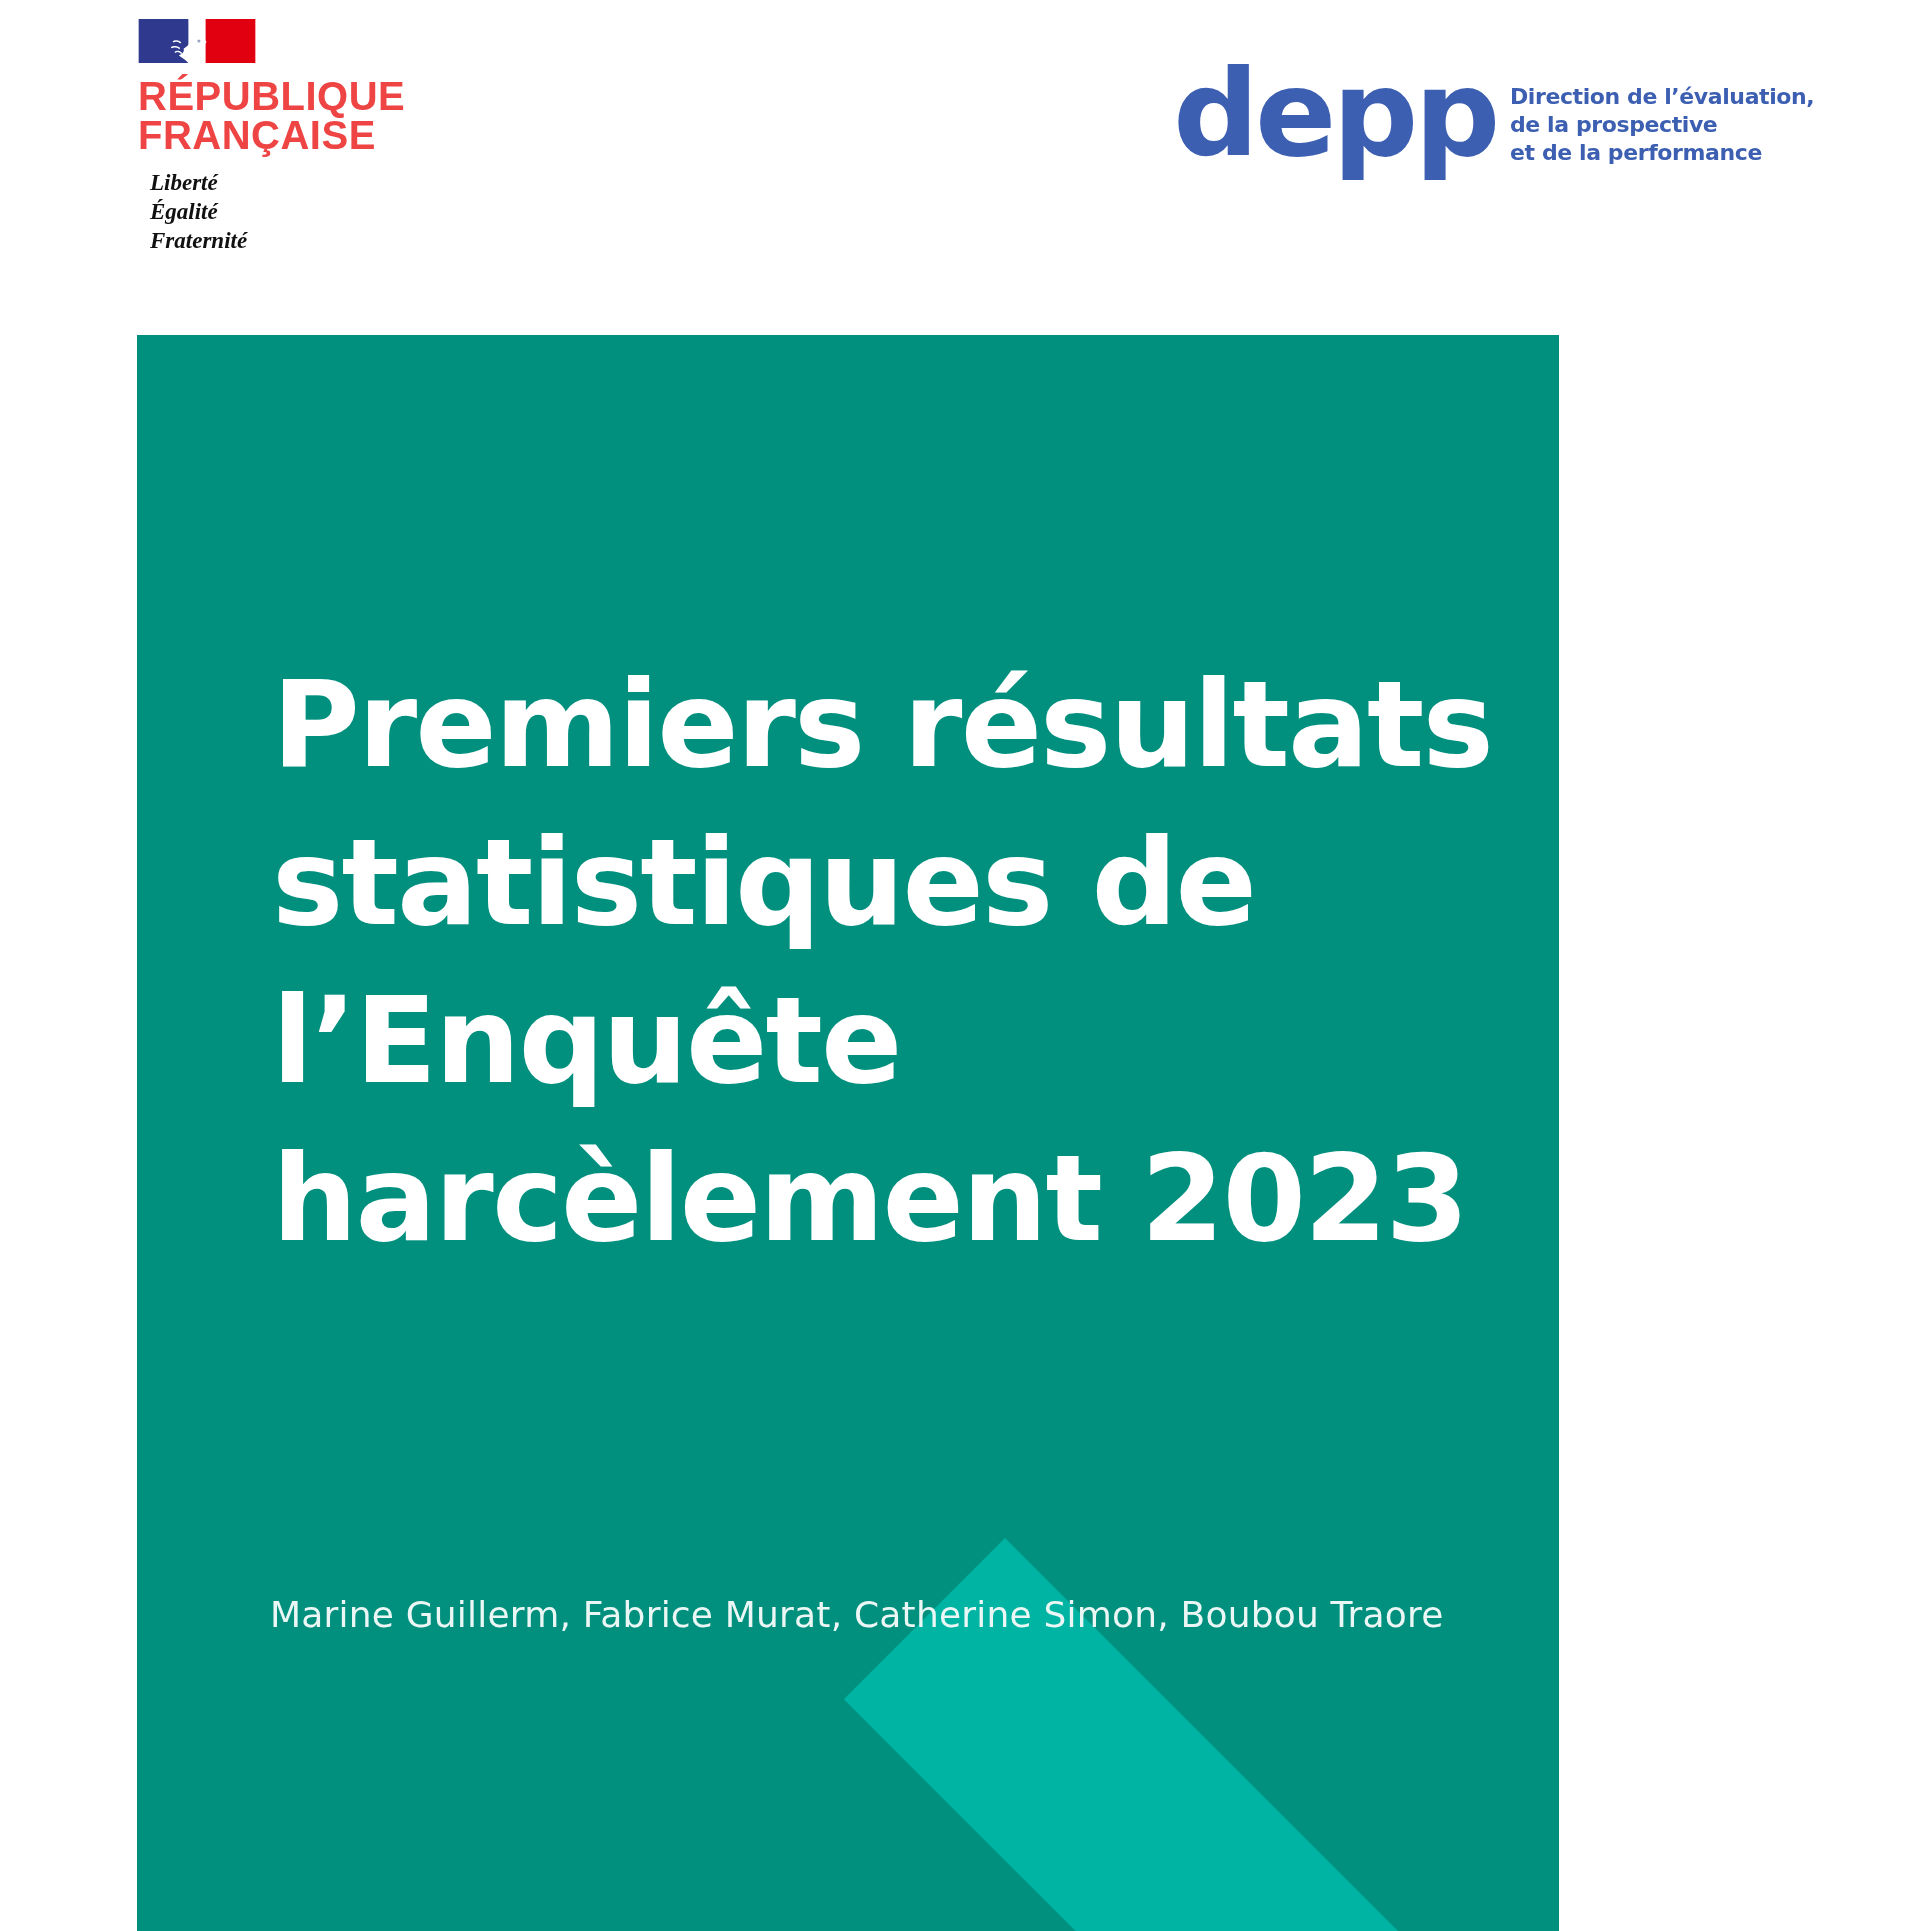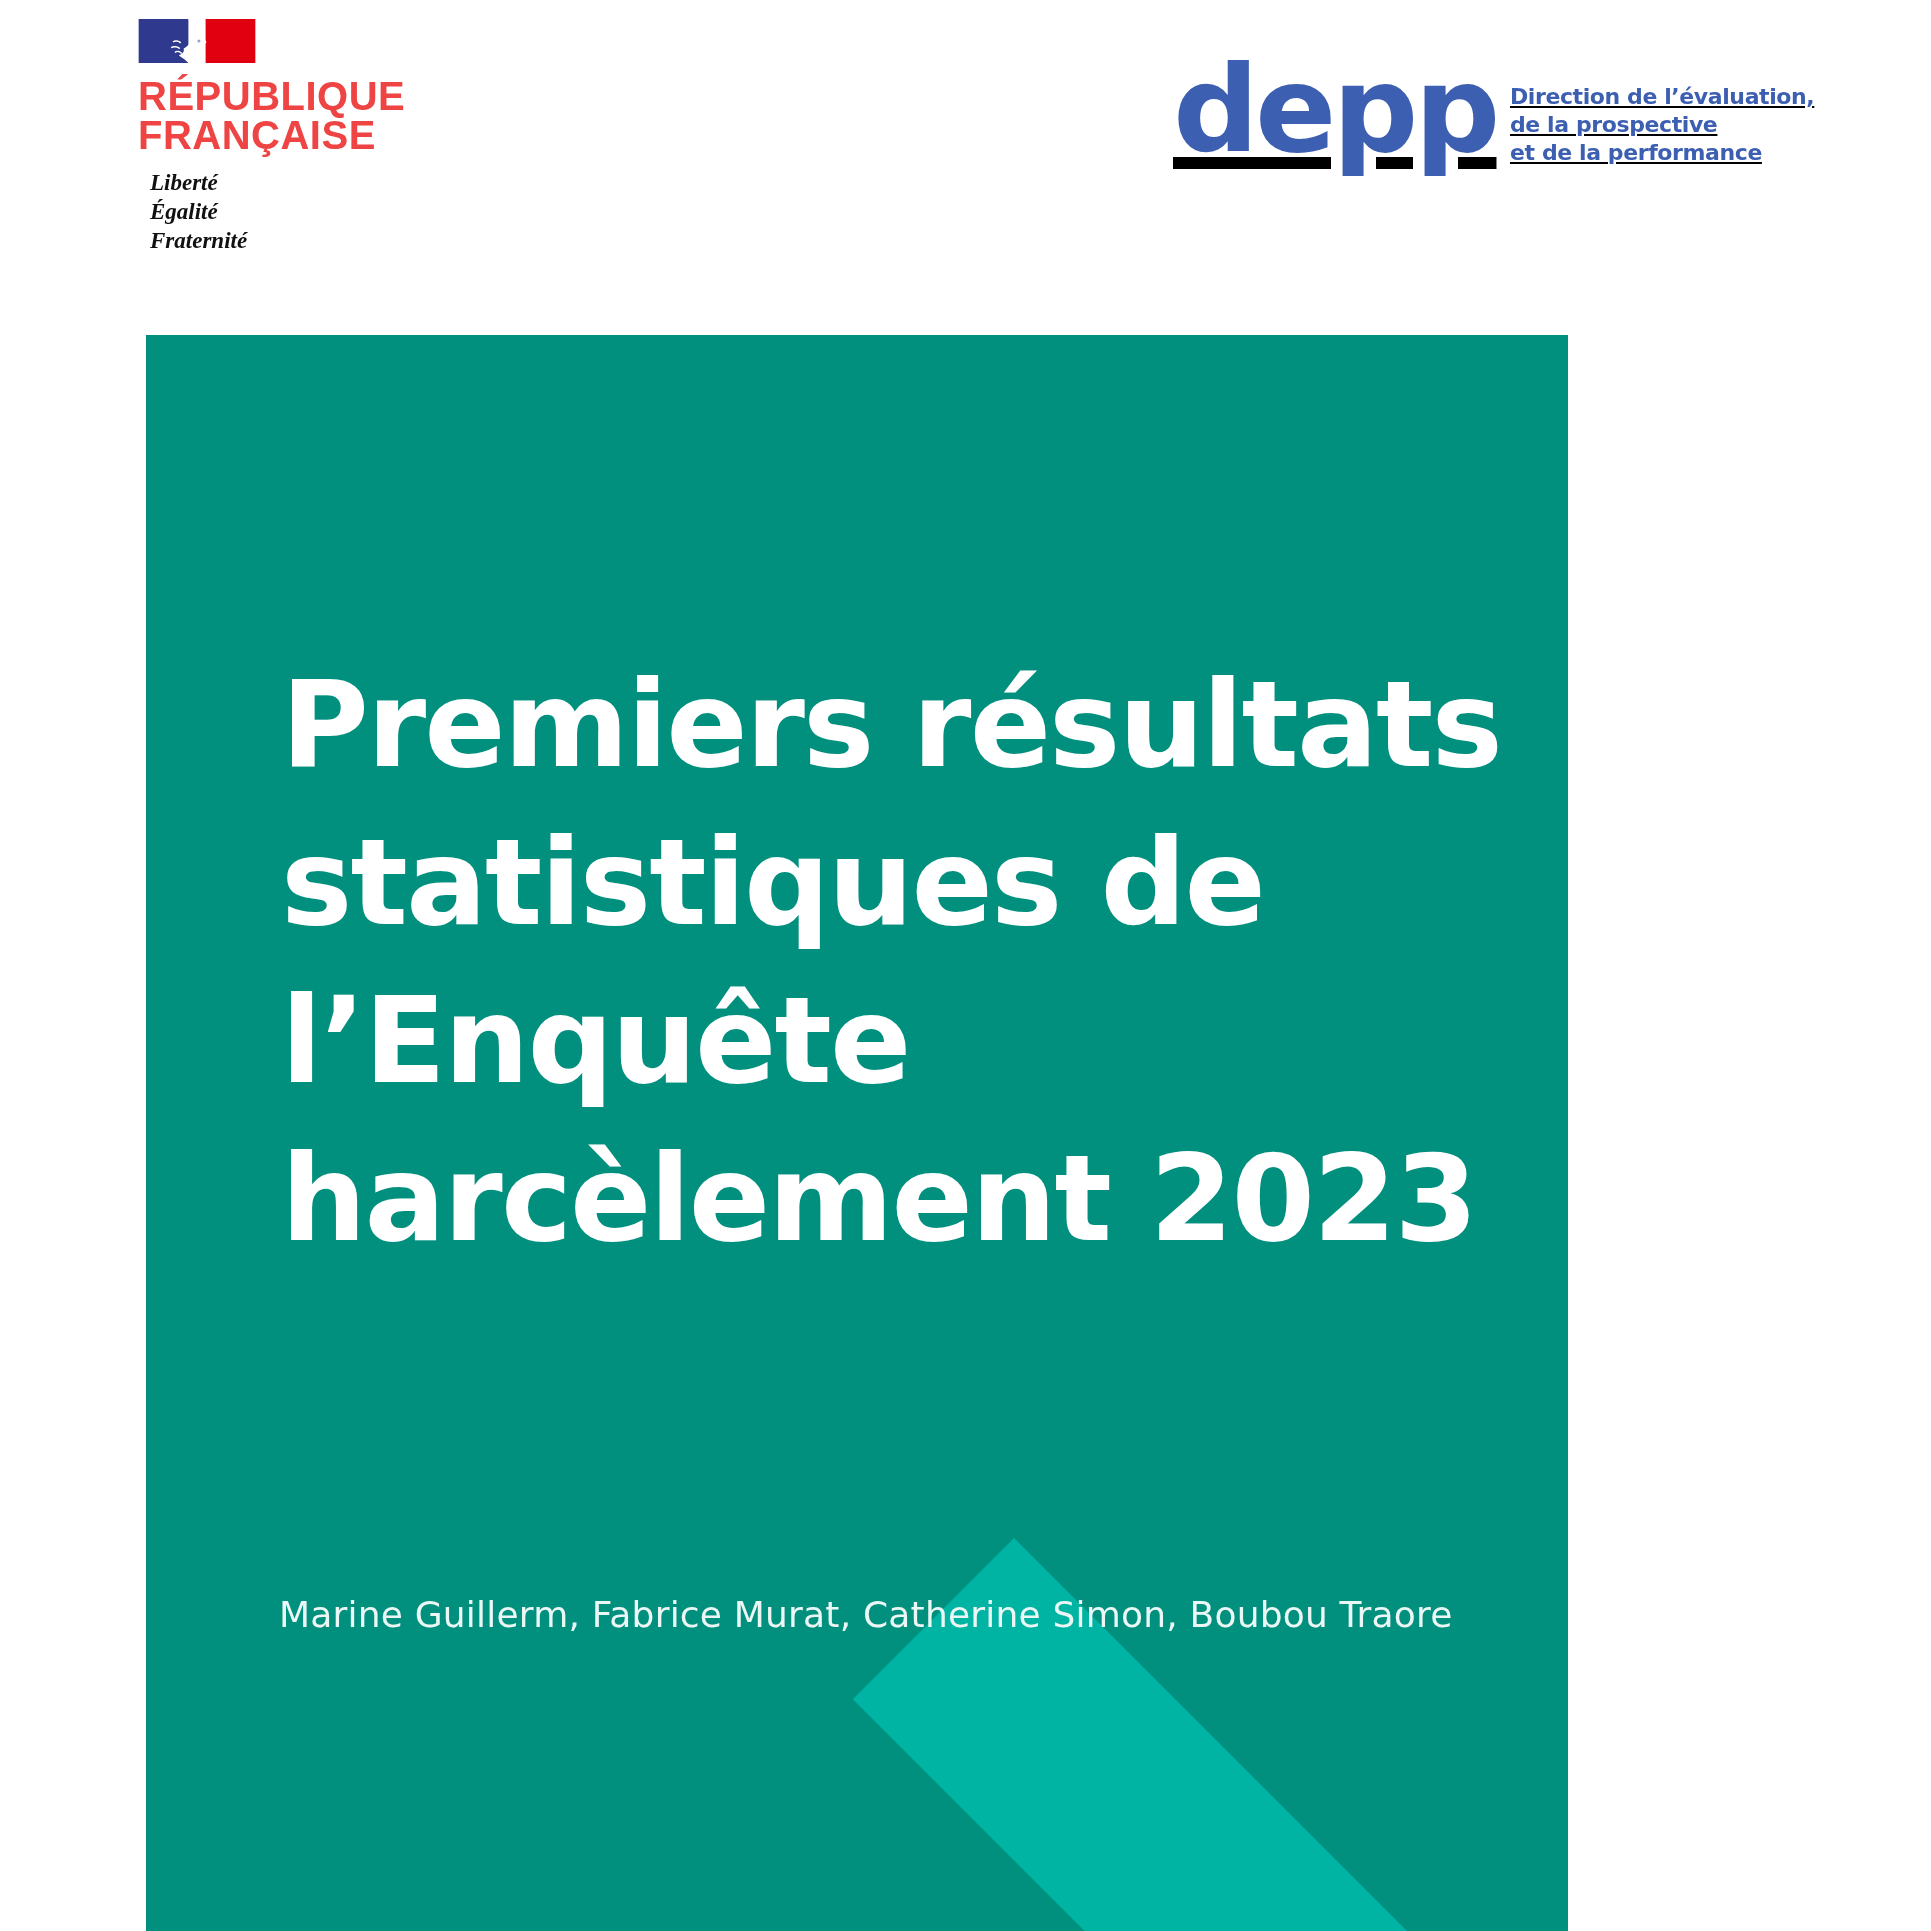--- a/index.html
+++ b/index.html
@@ -44,22 +44,21 @@
       line-height: 29px;
       color: #111111;
       margin-left: 12px;
     }
     
     .depp-logo {
       position: absolute;
       left: 1173px;
       top: 66px;
       display: flex;
-      align-items: flex-start;
-      text-decoration: underline;
+      align-items: center;
     }
     .depp-word {
       font-family: "DejaVu Sans", sans-serif;
       font-weight: bold;
       font-size: 120px;
       line-height: 100px;
       color: #3c5fb2;
       letter-spacing: -3.9px;
       margin-top: -5.8px;
     }
@@ -70,21 +69,21 @@
       font-weight: bold;
       font-size: 22px;
       line-height: 28px;
       color: #3c5fb2;
       letter-spacing: -0.4px;
     }
     .depp-desc div { white-space: nowrap; }
     
     .cover-panel {
       position: absolute;
-      left: 146px;
+      left: 137px;
       top: 335px;
       width: 1422px;
       height: 1596px;
       background: #018f7e;
       overflow: hidden;
     }
     .cover-shapes {
       position: absolute;
       left: 0;
       top: 0;

